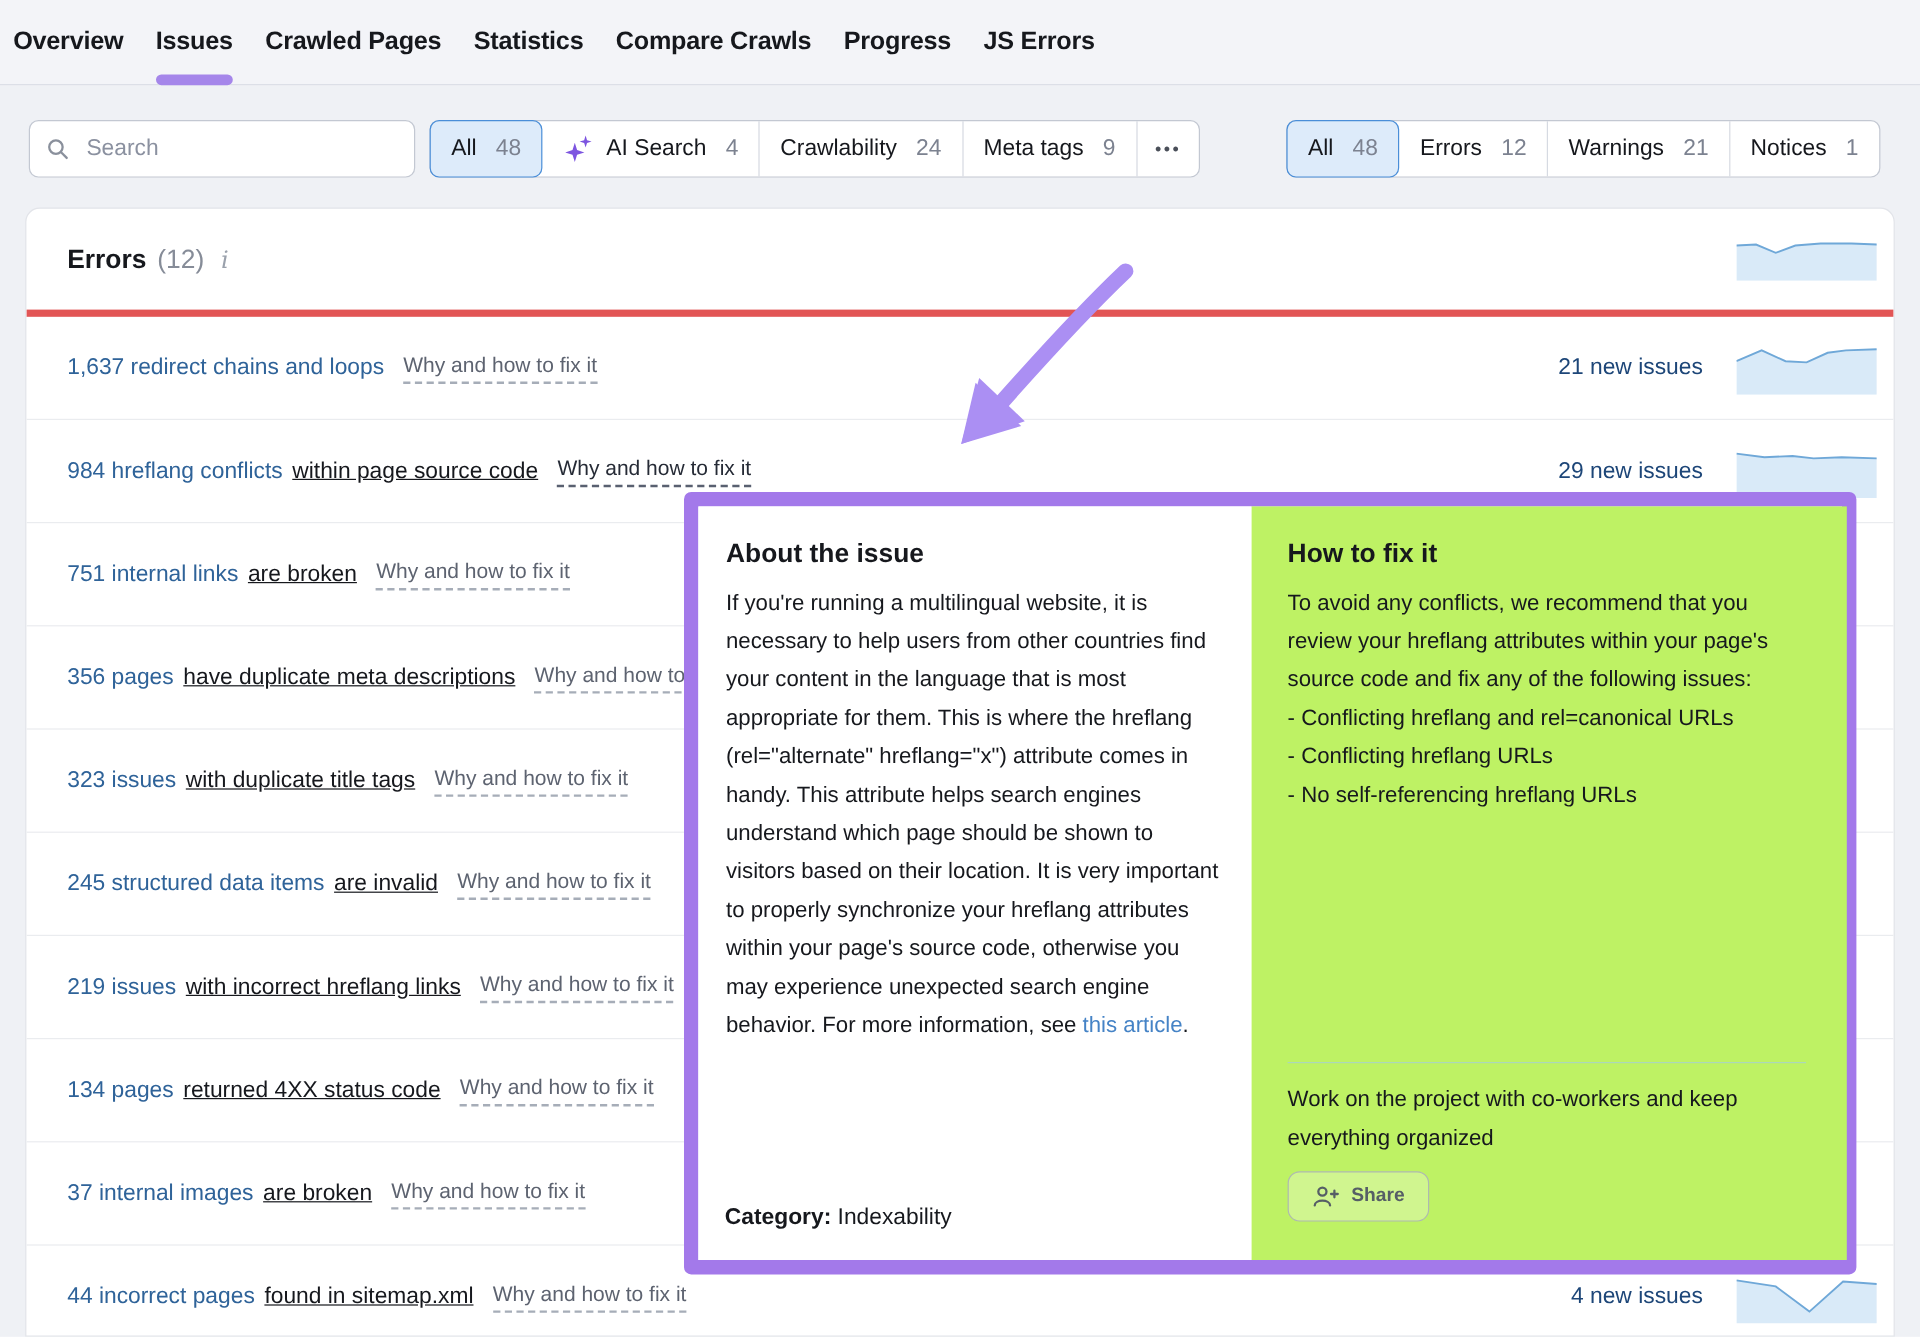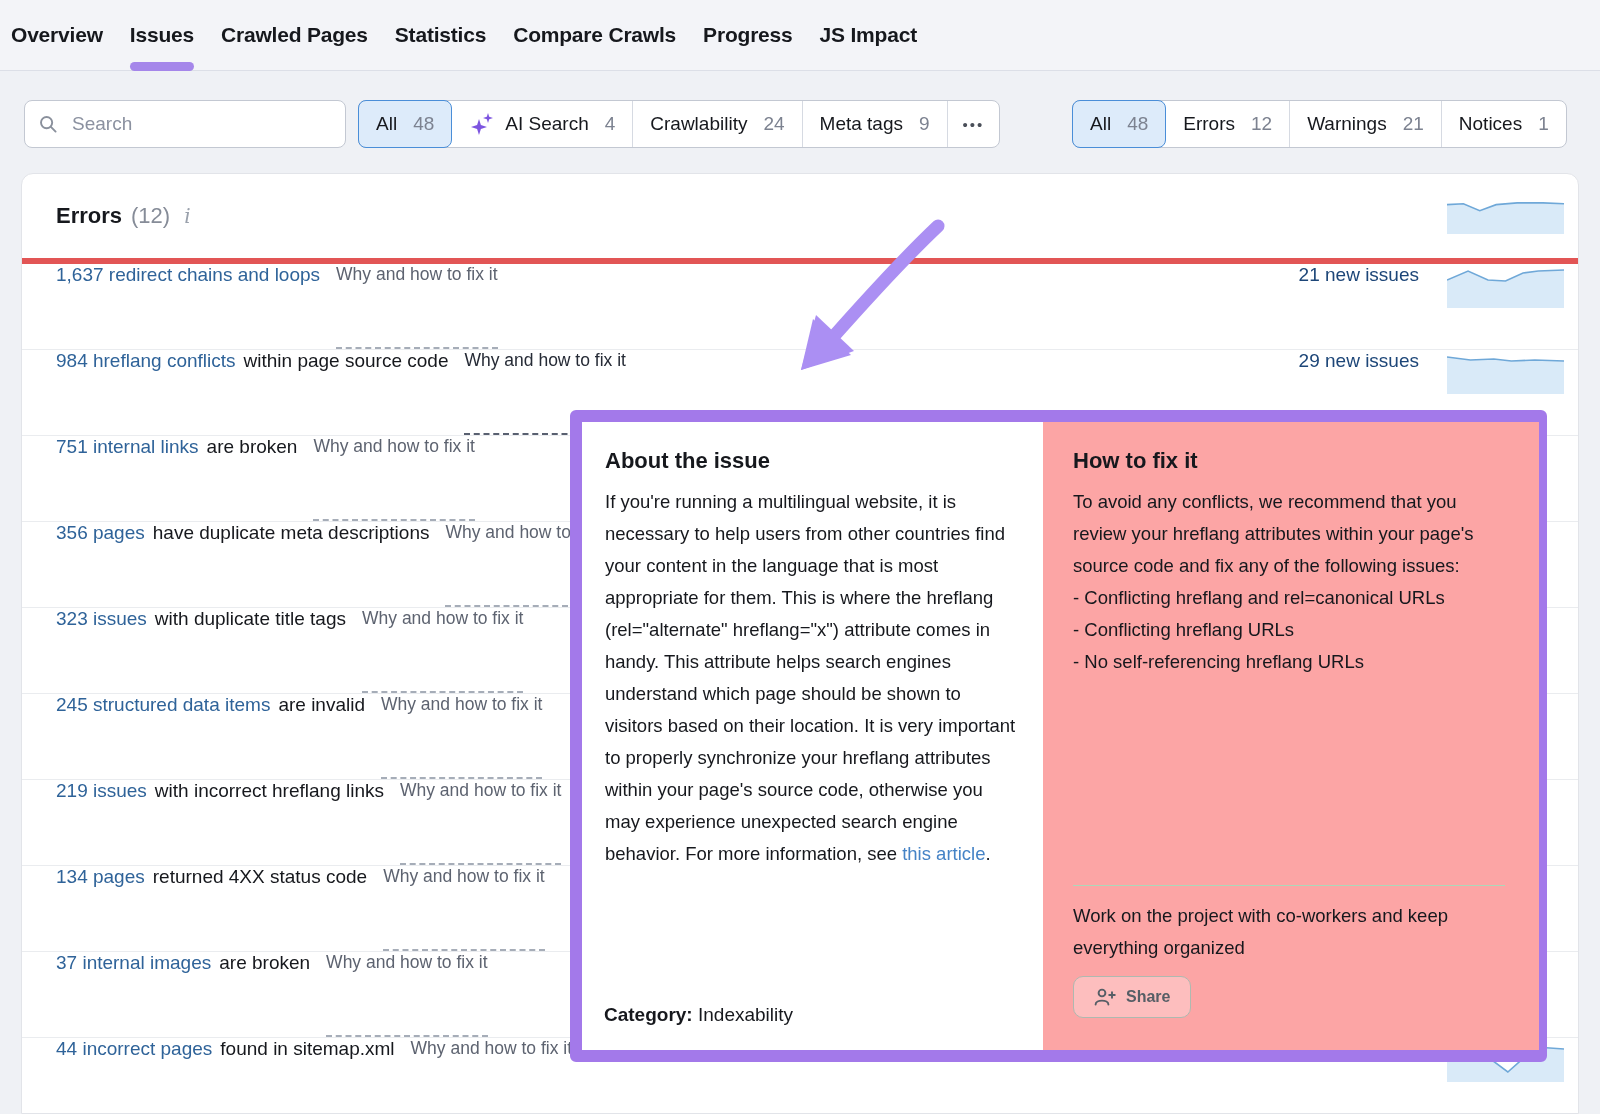--- a/index.html
+++ b/index.html
@@ -58,38 +58,38 @@
     position:absolute; left:21px; top:173px; width:1558px; height:941px;
     background:#fff; border:1px solid #e2e4e9; border-radius:12px 12px 0 0; overflow:hidden;
   }
   .card-head { position:relative; height:84px; display:flex; align-items:center; padding-left:34px; }
   .card-head .t { font-size:22px; font-weight:700; }
   .card-head .c { font-size:22px; color:#868c98; margin-left:9px; }
   .card-head .info { font-family:"DejaVu Serif",serif; font-style:italic; font-size:20px; color:#9aa1ac; margin-left:14px; cursor:pointer; }
   .head-spark { position:absolute; right:14px; top:22px; width:117px; height:38px; }
   .redline { height:6px; background:#e25555; }
   
-  .row { position:relative; height:86px; display:flex; padding:0 14px 0 34px; border-bottom:1px solid #eaecef; }
+  .row { position:relative; height:86px; display:flex; align-items:center; padding:0 14px 0 34px; border-bottom:1px solid #eaecef; }
   .row .lnk { font-size:19px; color:#2f6399; cursor:pointer; white-space:nowrap; }
-  .row .rest { font-size:19px; color:#16181d; margin-left:8px; white-space:nowrap; }
+  .row .rest { font-size:19px; color:#16181d; margin-left:8px; white-space:nowrap;text-decoration:underline; }
   .row .fix {
     font-size:17.5px; color:#5d6370; margin-left:16px; white-space:nowrap;
     border-bottom:2px dashed #a6adb8; padding-bottom:3px; cursor:pointer;
   }
   .row .fix.emph { color:#262b36; border-bottom-color:#596070; }
   .row .spacer { flex:1; }
   .row .newiss { font-size:19px; font-weight:500; color:#1d4678; cursor:pointer; white-space:nowrap; }
   .row .row-spark { width:117px; height:44px; margin-left:28px; }
   
   .popup {
     position:absolute; left:570px; top:410px; width:977px; height:652px;
     border:12px solid #a379ea; border-radius:6px; display:flex; z-index:10; background:#fff;
   }
   .pop-left { position:relative; width:474px; background:#ffffff; padding:26px 24px 0 23px; }
-  .pop-right { position:relative; flex:1; background:#fca5a5; padding:26px 34px 0 30px; }
+  .pop-right { position:relative; flex:1; background:#bef264; padding:26px 34px 0 30px; }
   .pop-h { font-size:22px; font-weight:700; margin:0 0 12px 0; }
   .pop-p { font-size:18.5px; line-height:32px; margin:0; color:#16181d; }
   .pop-left .pop-p { width:414px; }
   .pop-right .pop-p { width:432px; }
   .bullet { font-size:18.5px; line-height:32px; color:#16181d; }
   .cat-line { position:absolute; left:22px; top:582px; font-size:19px; }
   .cat-line b { font-weight:700; }
   .a-link { color:#4583c6; cursor:pointer; }
   .share-block { position:absolute; left:30px; right:34px; top:463px; }
   .share-div { height:1px; background:#abd8ba; margin-bottom:14px; }
@@ -123,21 +123,21 @@
   </div>
     <div class="tab">
     <span class="tab-label">Compare Crawls</span>
 
   </div>
     <div class="tab">
     <span class="tab-label">Progress</span>
 
   </div>
     <div class="tab">
-    <span class="tab-label">JS Impact</span>
+    <span class="tab-label">JS Errors</span>
 
   </div>
   </nav>
 
 <div class="searchbox">
   <svg width="19" height="19" viewBox="0 0 19 19">
     <circle cx="7.6" cy="7.6" r="5.6" fill="none" stroke="#8a909c" stroke-width="1.9"></circle>
     <line x1="11.9" y1="11.9" x2="16.6" y2="16.6" stroke="#8a909c" stroke-width="1.9" stroke-linecap="round"></line>
   </svg>
   <input type="text" placeholder="Search" style="">

